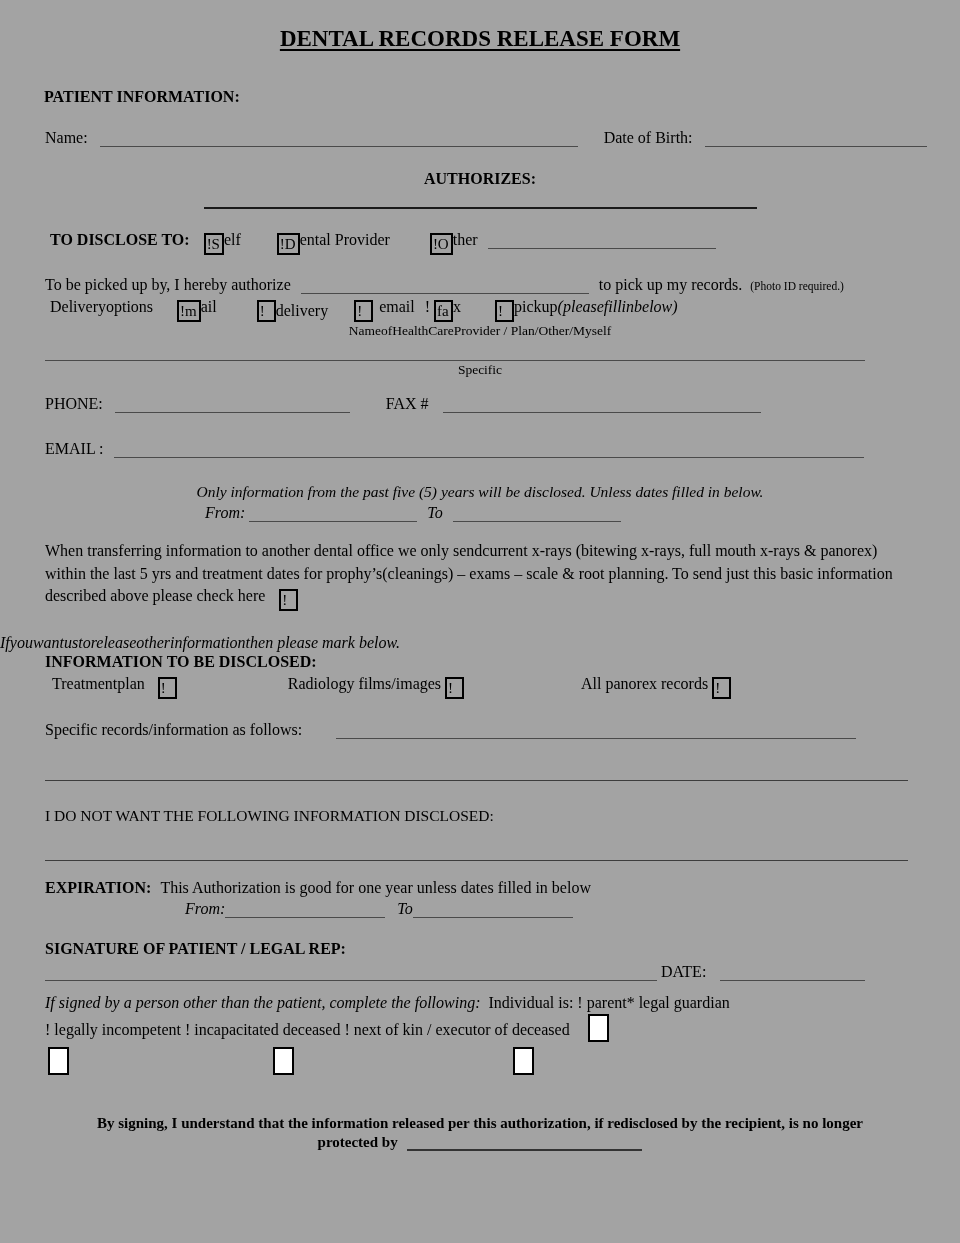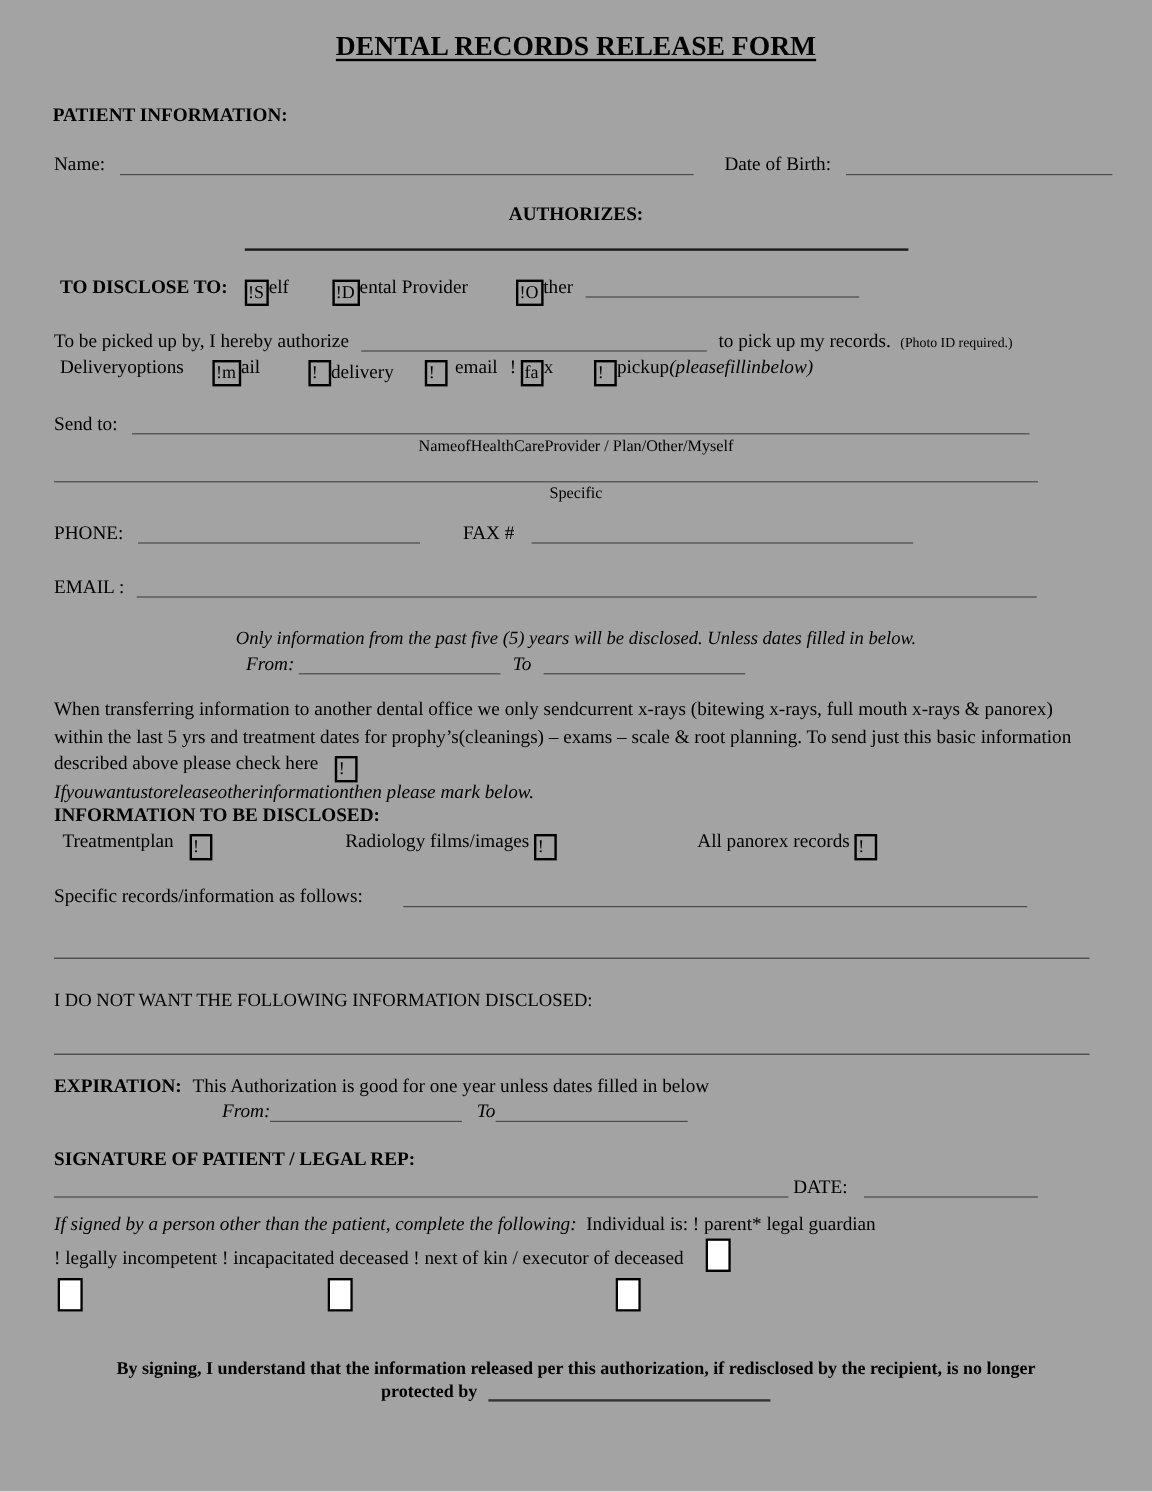--- a/index.html
+++ b/index.html
@@ -30,21 +30,21 @@
   .delivery-row{margin-top:4px;}
   .pickup-row{margin-top:21px;}
   .sendto-row{margin-top:23px;}
   .caption{margin-top:1px;font-size:13.5px;text-align:center;}
   .addr-line{margin:21px 0 0 45px;width:820px;border-bottom:1.5px solid #4a4a4a;height:0;}
   .phone-row{margin-top:17px;}
   .email-row{margin-top:27px;}
   .note5{margin-top:25px;font-size:15.5px;}
   .fromto1{margin-top:3px;padding-left:205px;}
   .para{margin-top:18px;padding-left:45px;width:872px;line-height:22.5px;white-space:normal;}
-  .markbelow{padding-left:45px;}
+  .markbelow{margin-top:23px;}
   .infohead{margin-top:1px;padding-left:45px;font-weight:bold;}
   .info-items{margin-top:4px;padding-left:52px;}
   .specific-row{margin-top:22px;}
   .hr{margin-left:45px;width:863px;border-bottom:1.5px solid #3d3d3d;height:0;}
   .hr1{margin-top:41px;}
   .donotwant{margin-top:26px;padding-left:45px;font-size:15.5px;}
   .hr2{margin-top:35px;}
   .exp-row{margin-top:18px;}
   .fromto2{margin-top:3px;padding-left:185px;}
   .sighead{margin-top:22px;padding-left:45px;font-weight:bold;}
@@ -94,24 +94,20 @@
   <div class="row delivery-row">
     <span style="padding-left:5px;">Deliveryoptions</span>
     <span class="cbx" style="margin-left:20px;">!m</span><span>ail</span>
     <span class="cbx" style="margin-left:36px;">!</span><span class="lowered">delivery</span>
     <span class="cbx" style="margin-left:22px;">!</span><span class="gap6">email</span>
     <span class="gap6">!</span>
     <span class="cbx">fa</span><span>x</span>
     <span class="cbx" style="margin-left:30px;">!</span><span>pickup</span><span class="italic">(pleasefillinbelow)</span>
   </div>
 
-  <div class="row sendto-row">
-    <span>Send to:</span>
-    <span class="fill" style="width:748px;margin-left:8px;"></span>
-  </div>
   <div class="caption">NameofHealthCareProvider / Plan/Other/Myself</div>
 
   <div class="addr-line"></div>
   <div class="caption">Specific</div>
 
   <div class="row phone-row">
     <span>PHONE:</span>
     <span class="fill" style="width:235px;margin-left:8px;"></span>
     <span style="margin-left:32px;">FAX #</span>
     <span class="fill" style="width:318px;margin-left:10px;"></span>

